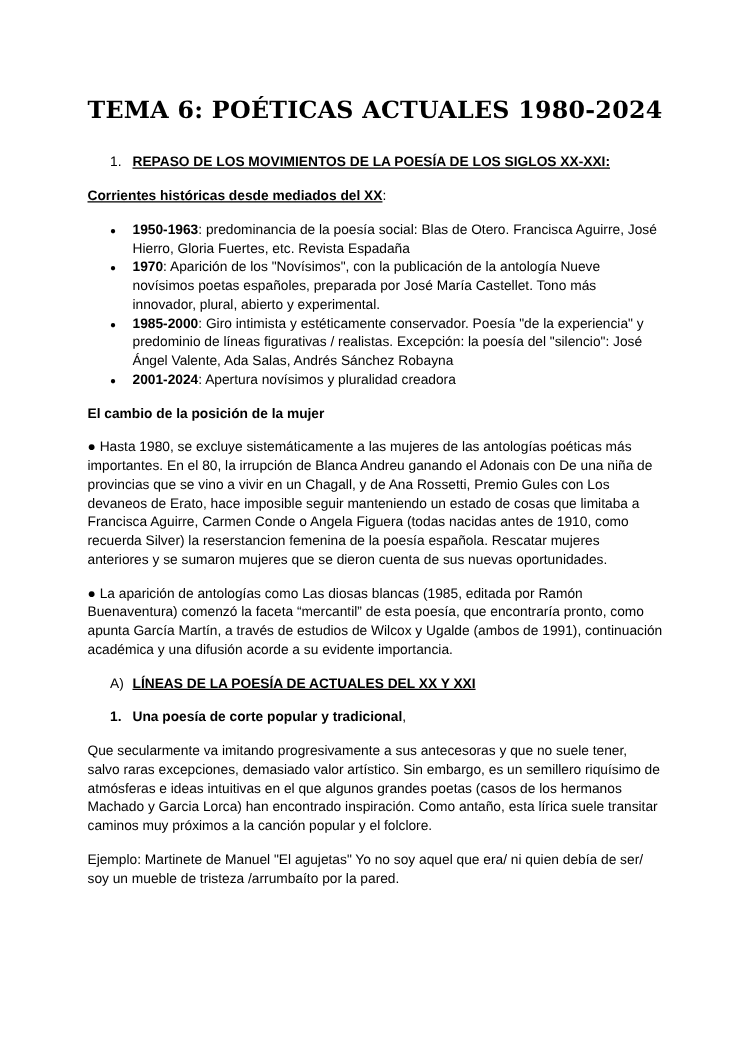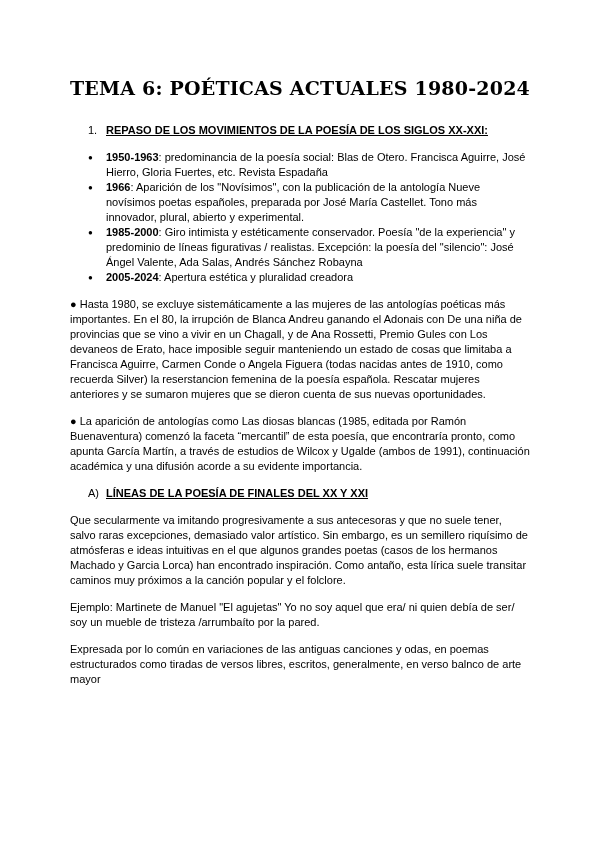--- a/index.html
+++ b/index.html
@@ -63,50 +63,56 @@
 
 <div class="page">
 
   <h1 class="doc-title">TEMA 6: POÉTICAS ACTUALES 1980-2024</h1>
 
   <div class="h-num">
     <span class="num">1.</span><span class="u">REPASO DE LOS MOVIMIENTOS DE LA POESÍA DE LOS SIGLOS XX-XXI:</span>
   </div>
 
 
+  <p class="para">
+    <span class="u">Corrientes históricas desde mediados del XX</span><span>:</span>
+  </p>
 
   <ul class="timeline">
     <li>
       <span class="bullet">●</span>
       <span class="li-body"><span class="b">1950-1963</span><span>: predominancia de la poesía social: Blas de Otero. Francisca Aguirre, José Hierro, Gloria Fuertes, etc. Revista Espadaña</span></span>
     </li>
     <li>
       <span class="bullet">●</span>
-      <span class="li-body"><span class="b">1966</span><span>: Aparición de los "Novísimos", con la publicación de la antología Nueve novísimos poetas españoles, preparada por José María Castellet. Tono más innovador, plural, abierto y experimental.</span></span>
+      <span class="li-body"><span class="b">1970</span><span>: Aparición de los "Novísimos", con la publicación de la antología Nueve novísimos poetas españoles, preparada por José María Castellet. Tono más innovador, plural, abierto y experimental.</span></span>
     </li>
     <li>
       <span class="bullet">●</span>
       <span class="li-body"><span class="b">1985-2000</span><span>: Giro intimista y estéticamente conservador. Poesía "de la experiencia" y predominio de líneas figurativas / realistas. Excepción: la poesía del "silencio": José Ángel Valente, Ada Salas, Andrés Sánchez Robayna</span></span>
     </li>
     <li>
       <span class="bullet">●</span>
-      <span class="li-body"><span class="b">2005-2024</span><span>: Apertura estética y pluralidad creadora</span></span>
+      <span class="li-body"><span class="b">2001-2024</span><span>: Apertura novísimos y pluralidad creadora</span></span>
     </li>
   </ul>
 
+  <p class="para b">El cambio de la posición de la mujer</p>
 
   <p class="para">● Hasta 1980, se excluye sistemáticamente a las mujeres de las antologías poéticas más importantes. En el 80, la irrupción de Blanca Andreu ganando el Adonais con De una niña de provincias que se vino a vivir en un Chagall, y de Ana Rossetti, Premio Gules con Los devaneos de Erato, hace imposible seguir manteniendo un estado de cosas que limitaba a Francisca Aguirre, Carmen Conde o Angela Figuera (todas nacidas antes de 1910, como recuerda Silver) la reserstancion femenina de la poesía española. Rescatar mujeres anteriores y se sumaron mujeres que se dieron cuenta de sus nuevas oportunidades.</p>
 
   <p class="para">● La aparición de antologías como Las diosas blancas (1985, editada por Ramón Buenaventura) comenzó la faceta “mercantil” de esta poesía, que encontraría pronto, como apunta García Martín, a través de estudios de Wilcox y Ugalde (ambos de 1991), continuación académica y una difusión acorde a su evidente importancia.</p>
 
   <div class="h-num">
-    <span class="num">A)</span><span class="u">LÍNEAS DE LA POESÍA DE FINALES DEL XX Y XXI</span>
+    <span class="num">A)</span><span class="u">LÍNEAS DE LA POESÍA DE ACTUALES DEL XX Y XXI</span>
   </div>
 
+  <div class="sub-h">
+    <span class="num b">1.</span><span class="b">Una poesía de corte popular y tradicional</span><span>,</span>
+  </div>
 
   <p class="para">Que secularmente va imitando progresivamente a sus antecesoras y que no suele tener, salvo raras excepciones, demasiado valor artístico. Sin embargo, es un semillero riquísimo de atmósferas e ideas intuitivas en el que algunos grandes poetas (casos de los hermanos Machado y Garcia Lorca) han encontrado inspiración. Como antaño, esta lírica suele transitar caminos muy próximos a la canción popular y el folclore.</p>
 
   <p class="para">Ejemplo: Martinete de Manuel "El agujetas" Yo no soy aquel que era/ ni quien debía de ser/ soy un mueble de tristeza /arrumbaíto por la pared.</p>
 
 
-  <p class="para">Expresada por lo común en variaciones de las antiguas canciones y odas, en poemas estructurados como tiradas de versos libres, escritos, generalmente, en verso balnco de arte mayor</p>
 
 </div>
 
 </body></html>

